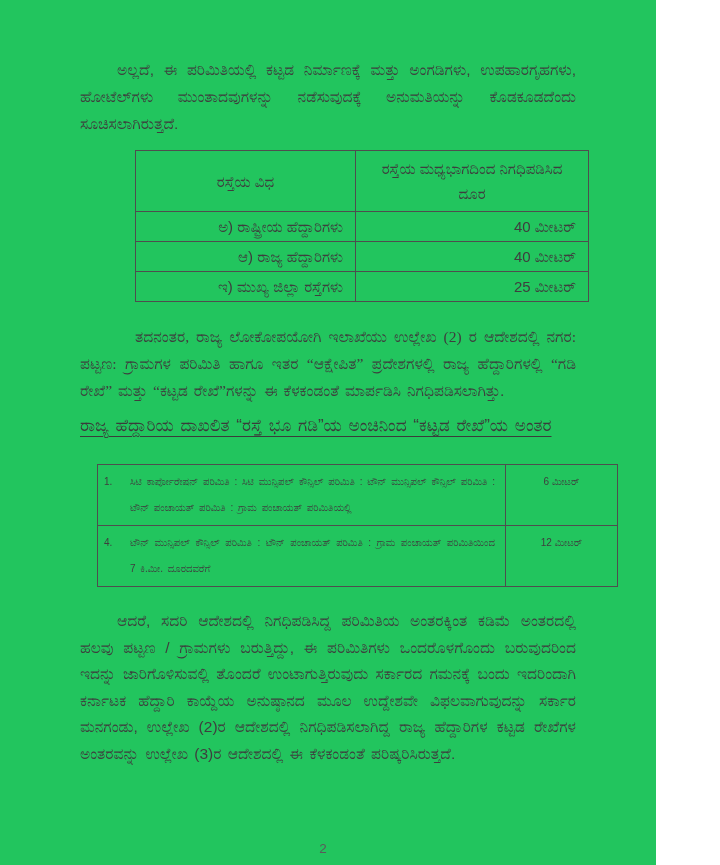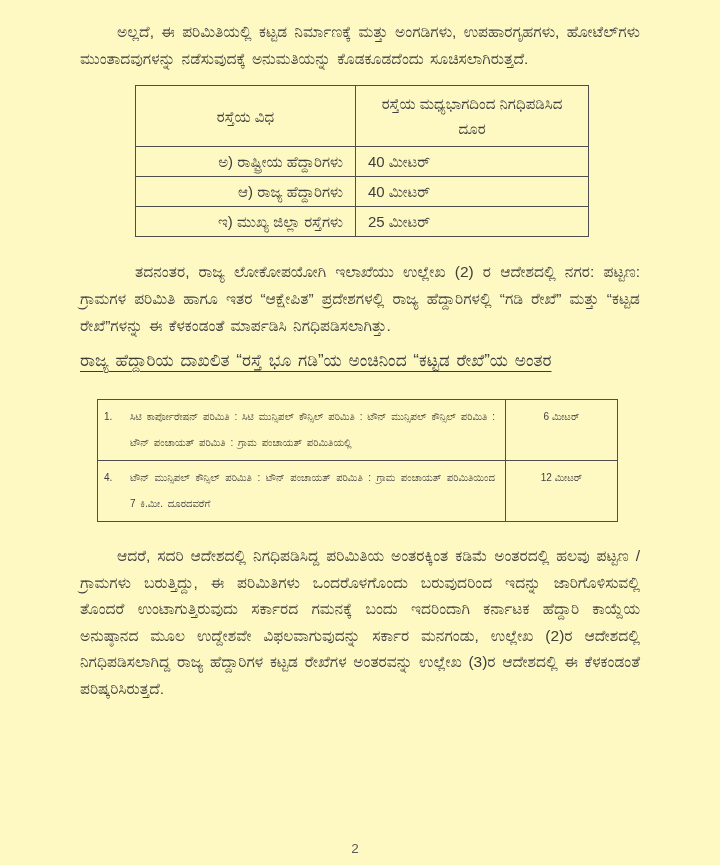--- a/index.html
+++ b/index.html
@@ -10,24 +10,24 @@
   body {
     width: 720px;
     height: 865px;
     font-family: "Liberation Sans", sans-serif;
     color: #3e3e3e;
     overflow: hidden;
   }
   .page {
     position: relative;
     box-sizing: border-box;
-    width: 720px;
+    width: 656px;
     height: 865px;
-    padding: 18px 80px 0 80px;
-    background: #fef9c3;
+    padding: 56px 80px 0 80px;
+    background: #22c55e;
   }
   .para {
     margin: 0;
     font-size: 15.5px;
     line-height: 27px;
     text-align: justify;
     word-spacing: 2px;
   }
   .indent-sm { text-indent: 37px; }
   .indent-lg { text-indent: 55px; }
@@ -47,24 +47,24 @@
     line-height: 25px;
     padding: 2px 12px;
   }
   table.road-table th {
     text-align: center;
     padding: 5px 24px;
   }
   table.road-table col.c1 { width: 220px; }
   table.road-table col.c2 { width: 233px; }
   table.road-table td.type-cell { text-align: right; }
-  table.road-table td.dist-cell { text-align: left; }
+  table.road-table td.dist-cell { text-align: right; }
 
   
-  .p2 { margin-top: 21px; }
+  .p2 { margin-top: 21px; font-family: Liberation Serif, serif; }
 
   
   .section-heading {
     margin: 10px 0 0 0;
     font-size: 17px;
     font-weight: normal;
     line-height: 24px;
     text-decoration: underline;
     text-underline-offset: 5px;
     text-decoration-thickness: 1.3px;

